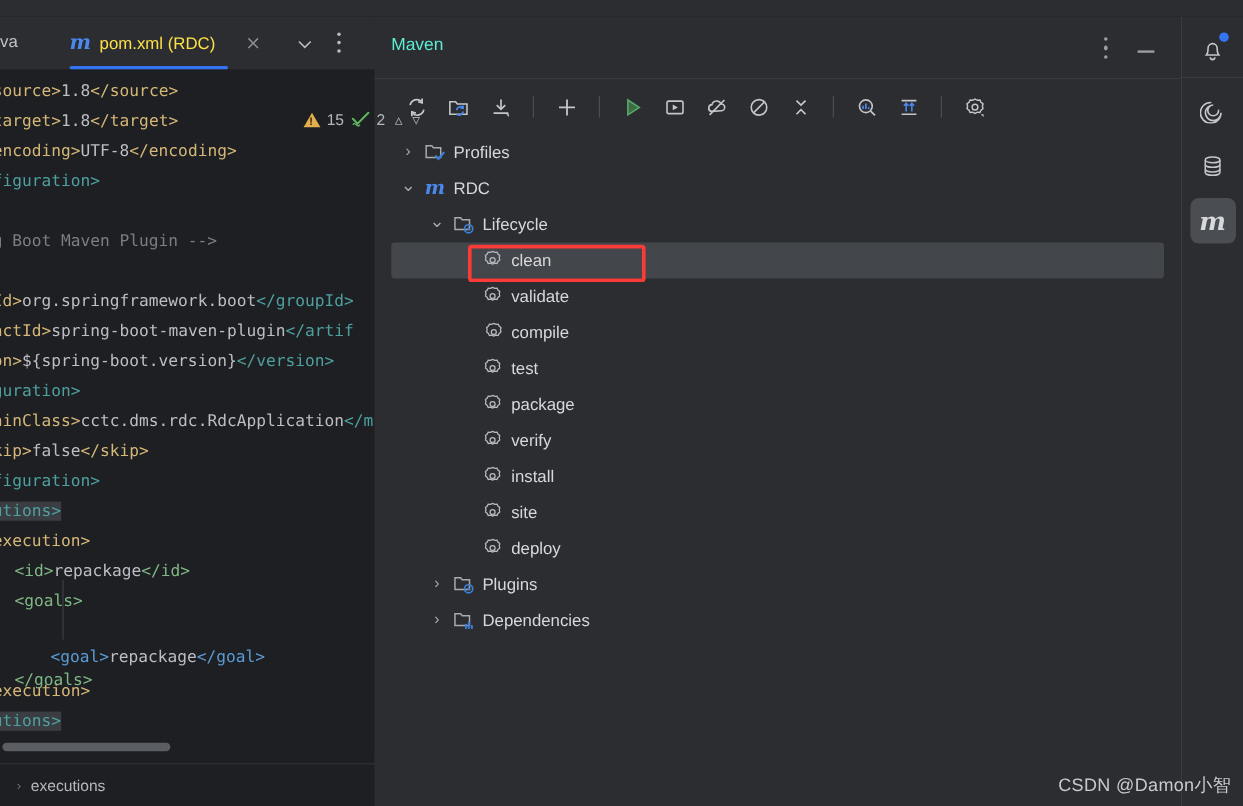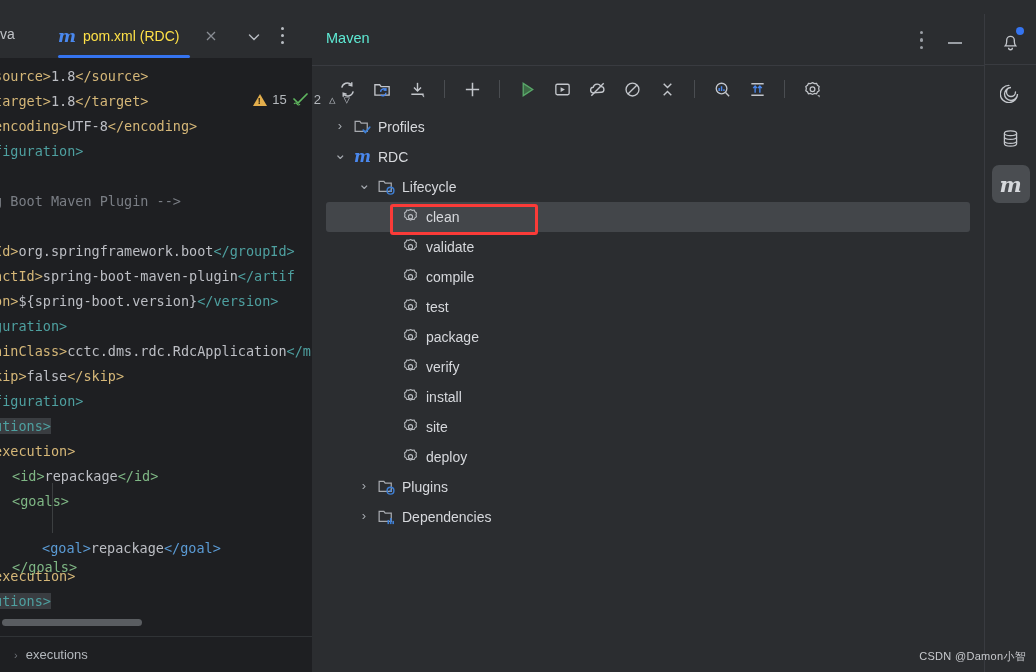--- a/index.html
+++ b/index.html
@@ -96,21 +96,21 @@
   
   .rail { position:absolute; left:984px; top:14px; width:52px; height:658px; background:#2b2d30; border-left:1px solid #393b40; }
   .rail-btn { position:relative; width:38px; height:38px; margin:8px auto 0; border-radius:7px;
               display:flex; align-items:center; justify-content:center; }
   .rail-btn.active { background:#4a4d51; }
   .rail-sep { width:100%; height:1px; background:#393b40; margin:4px 0; }
   .badge { position:absolute; right:6px; top:5px; width:8px; height:8px; border-radius:50%; background:#3574f0; }
   .rail-m { font-family:"DejaVu Serif", serif; font-style:italic; font-weight:700; font-size:21px; color:#d6d8dc; }
 
   
-  .wm { position:absolute; right:10px; bottom:8px; font-size:11px; color:#c8cace; letter-spacing:.3px; }
+  .wm { position:absolute; right:10px; bottom:8px; font-size:15px; color:#c8cace; letter-spacing:.3px; }
 </style>
 </head>
 <body>
 
 <div id="app">
 
   <div class="top-strip"></div>
 
   <div class="editor-col">
 
@@ -316,21 +316,21 @@
             </svg></span>
           <span class="lbl" style="left: 114px;">clean</span>
         </div>
         <div class="row" style="position: absolute; left: 0px; right: 0px; top: 120px;">
           <span class="ico" style="left: 90px; top: 6px;"><svg width="17" height="17" viewBox="0 0 18 18">
               <path d="M9 1.6 l1.9 .9 l2-.3 l.8 1.8 l1.6 1.2 l-.4 2 l.4 2 l-1.6 1.2 l-.8 1.8 l-2-.3 l-1.9 .9 l-1.9-.9 l-2 .3 l-.8-1.8 l-1.6-1.2 l.4-2 l-.4-2 l1.6-1.2 l.8-1.8 l2 .3 z" stroke="#b6b9be" stroke-width="1.15" fill="none"></path>
               <circle cx="9" cy="9.2" r="2.2" stroke="#b6b9be" stroke-width="1.15" fill="none"></circle>
             </svg></span>
           <span class="lbl" style="left: 114px;">validate</span>
         </div>
-        <div class="row" style="position: absolute; left: 0px; right: 0px; top: 150px;">
+        <div class="row" style="position: absolute; left: 0px; right: 0px; top: 150px; text-align: center;">
           <span class="ico" style="left: 90px; top: 6px;"><svg width="17" height="17" viewBox="0 0 18 18">
               <path d="M9 1.6 l1.9 .9 l2-.3 l.8 1.8 l1.6 1.2 l-.4 2 l.4 2 l-1.6 1.2 l-.8 1.8 l-2-.3 l-1.9 .9 l-1.9-.9 l-2 .3 l-.8-1.8 l-1.6-1.2 l.4-2 l-.4-2 l1.6-1.2 l.8-1.8 l2 .3 z" stroke="#b6b9be" stroke-width="1.15" fill="none"></path>
               <circle cx="9" cy="9.2" r="2.2" stroke="#b6b9be" stroke-width="1.15" fill="none"></circle>
             </svg></span>
           <span class="lbl" style="left: 114px;">compile</span>
         </div>
         <div class="row" style="position: absolute; left: 0px; right: 0px; top: 180px;">
           <span class="ico" style="left: 90px; top: 6px;"><svg width="17" height="17" viewBox="0 0 18 18">
               <path d="M9 1.6 l1.9 .9 l2-.3 l.8 1.8 l1.6 1.2 l-.4 2 l.4 2 l-1.6 1.2 l-.8 1.8 l-2-.3 l-1.9 .9 l-1.9-.9 l-2 .3 l-.8-1.8 l-1.6-1.2 l.4-2 l-.4-2 l1.6-1.2 l.8-1.8 l2 .3 z" stroke="#b6b9be" stroke-width="1.15" fill="none"></path>
               <circle cx="9" cy="9.2" r="2.2" stroke="#b6b9be" stroke-width="1.15" fill="none"></circle>

